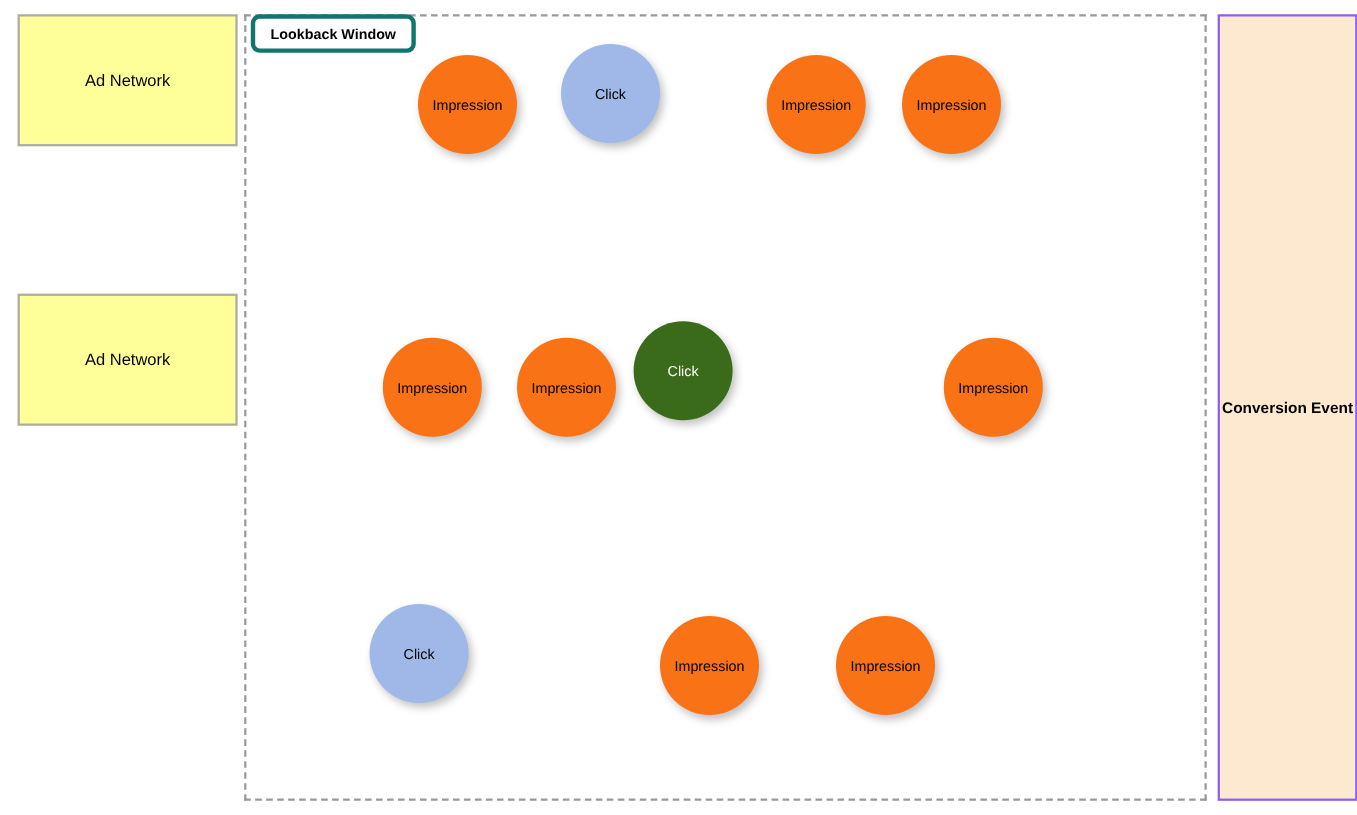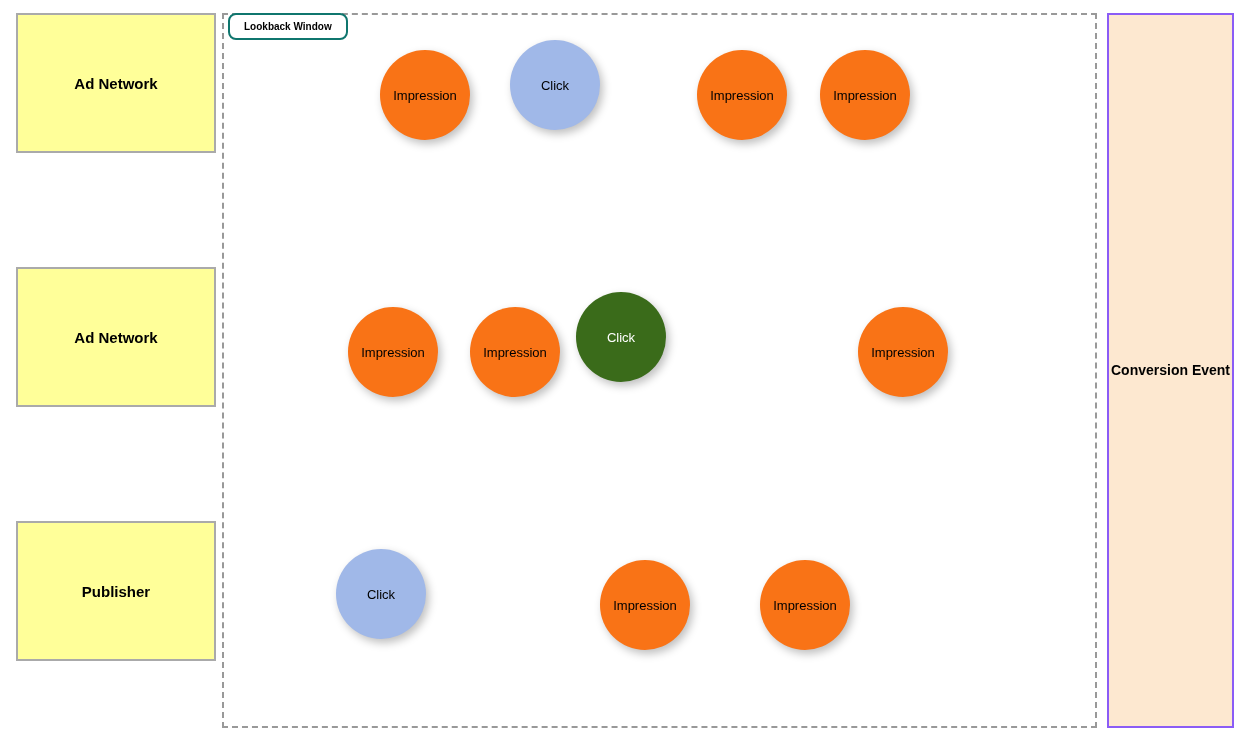--- a/index.html
+++ b/index.html
@@ -17,27 +17,27 @@
       top: 0; left: 0;
       width: 1234px;
       height: 741px;
     }
 
     
     .label-box {
       position: absolute;
       left: 16px;
       width: 200px;
-      height: 140px;
+      height: 120px;
       background: #ffff99;
       border: 2px solid #aaa;
       display: flex;
       align-items: center;
       justify-content: center;
-      font-weight: bold;
+      font-weight: normal;
       font-size: 15px;
       text-align: center;
     }
 
     #label-ad-network-1 { top: 13px; }
     #label-ad-network-2 { top: 267px; }
     #label-publisher { top: 521px; }
 
     
     .lookback-area {
@@ -49,25 +49,25 @@
       border: 2px dashed #999;
       background: transparent;
     }
 
     
     .lookback-label {
       position: absolute;
       left: 228px;
       top: 13px;
       background: white;
-      border: 2px solid #0f766e;
+      border: 4px solid #0f766e;
       border-radius: 8px;
       padding: 6px 14px;
       font-weight: bold;
-      font-size: 10px;
+      font-size: 13px;
       z-index: 10;
     }
 
     
     .conversion-panel {
       position: absolute;
       right: 0;
       top: 13px;
       width: 127px;
       height: 715px;
@@ -134,23 +134,20 @@
 <div class="main-container">
 
   <div id="label-ad-network-1" class="label-box">
     <span>Ad Network</span>
   </div>
 
   <div id="label-ad-network-2" class="label-box">
     <span>Ad Network</span>
   </div>
 
-  <div id="label-publisher" class="label-box">
-    <span>Publisher</span>
-  </div>
 
   <div class="lookback-area"></div>
 
   <div class="lookback-label">
     <span>Lookback Window</span>
   </div>
 
   <div class="conversion-panel">
     <span>Conversion Event</span>
   </div>

